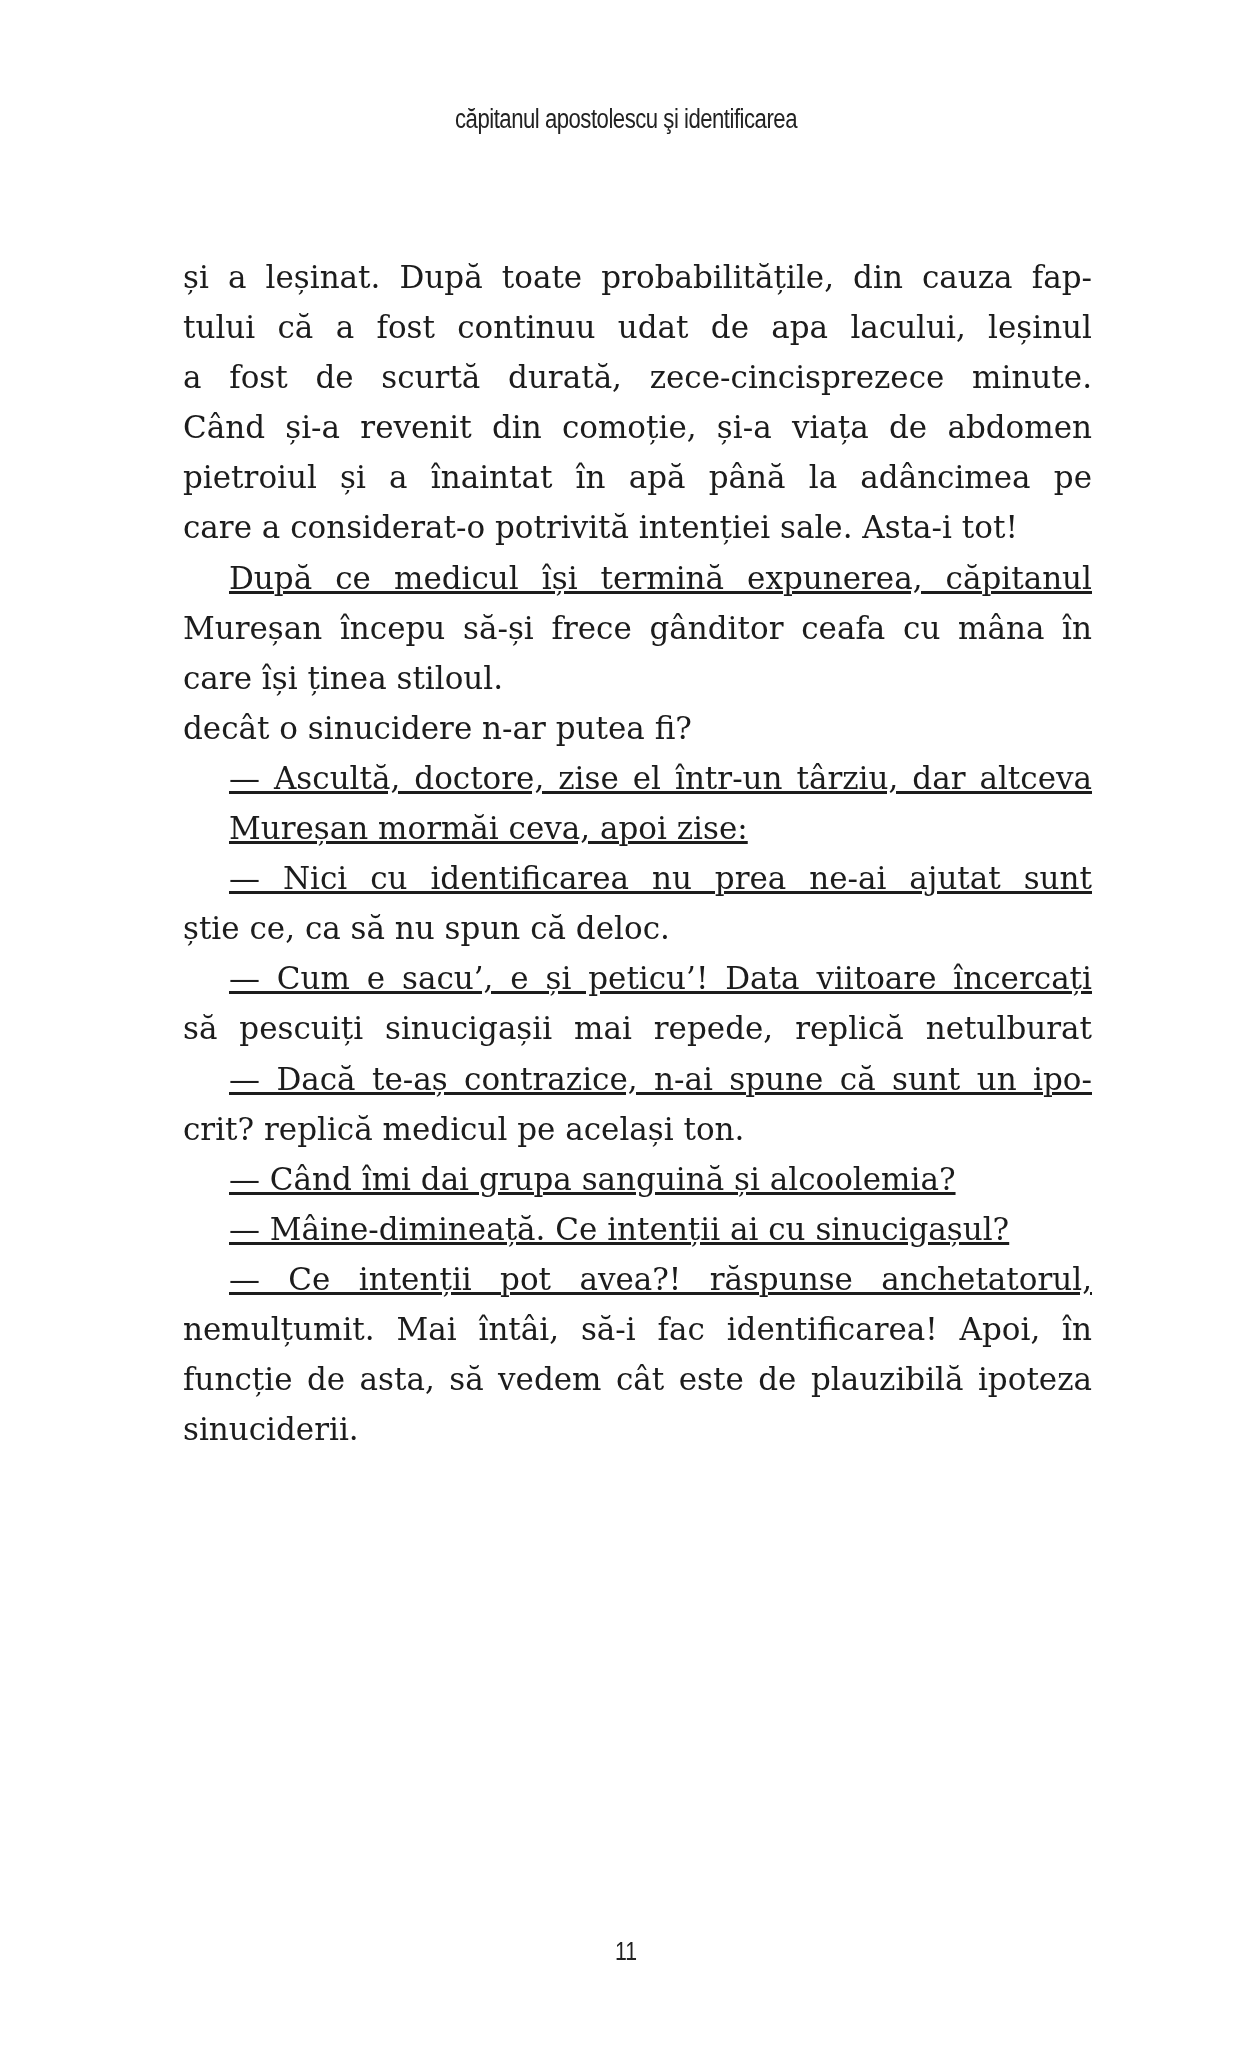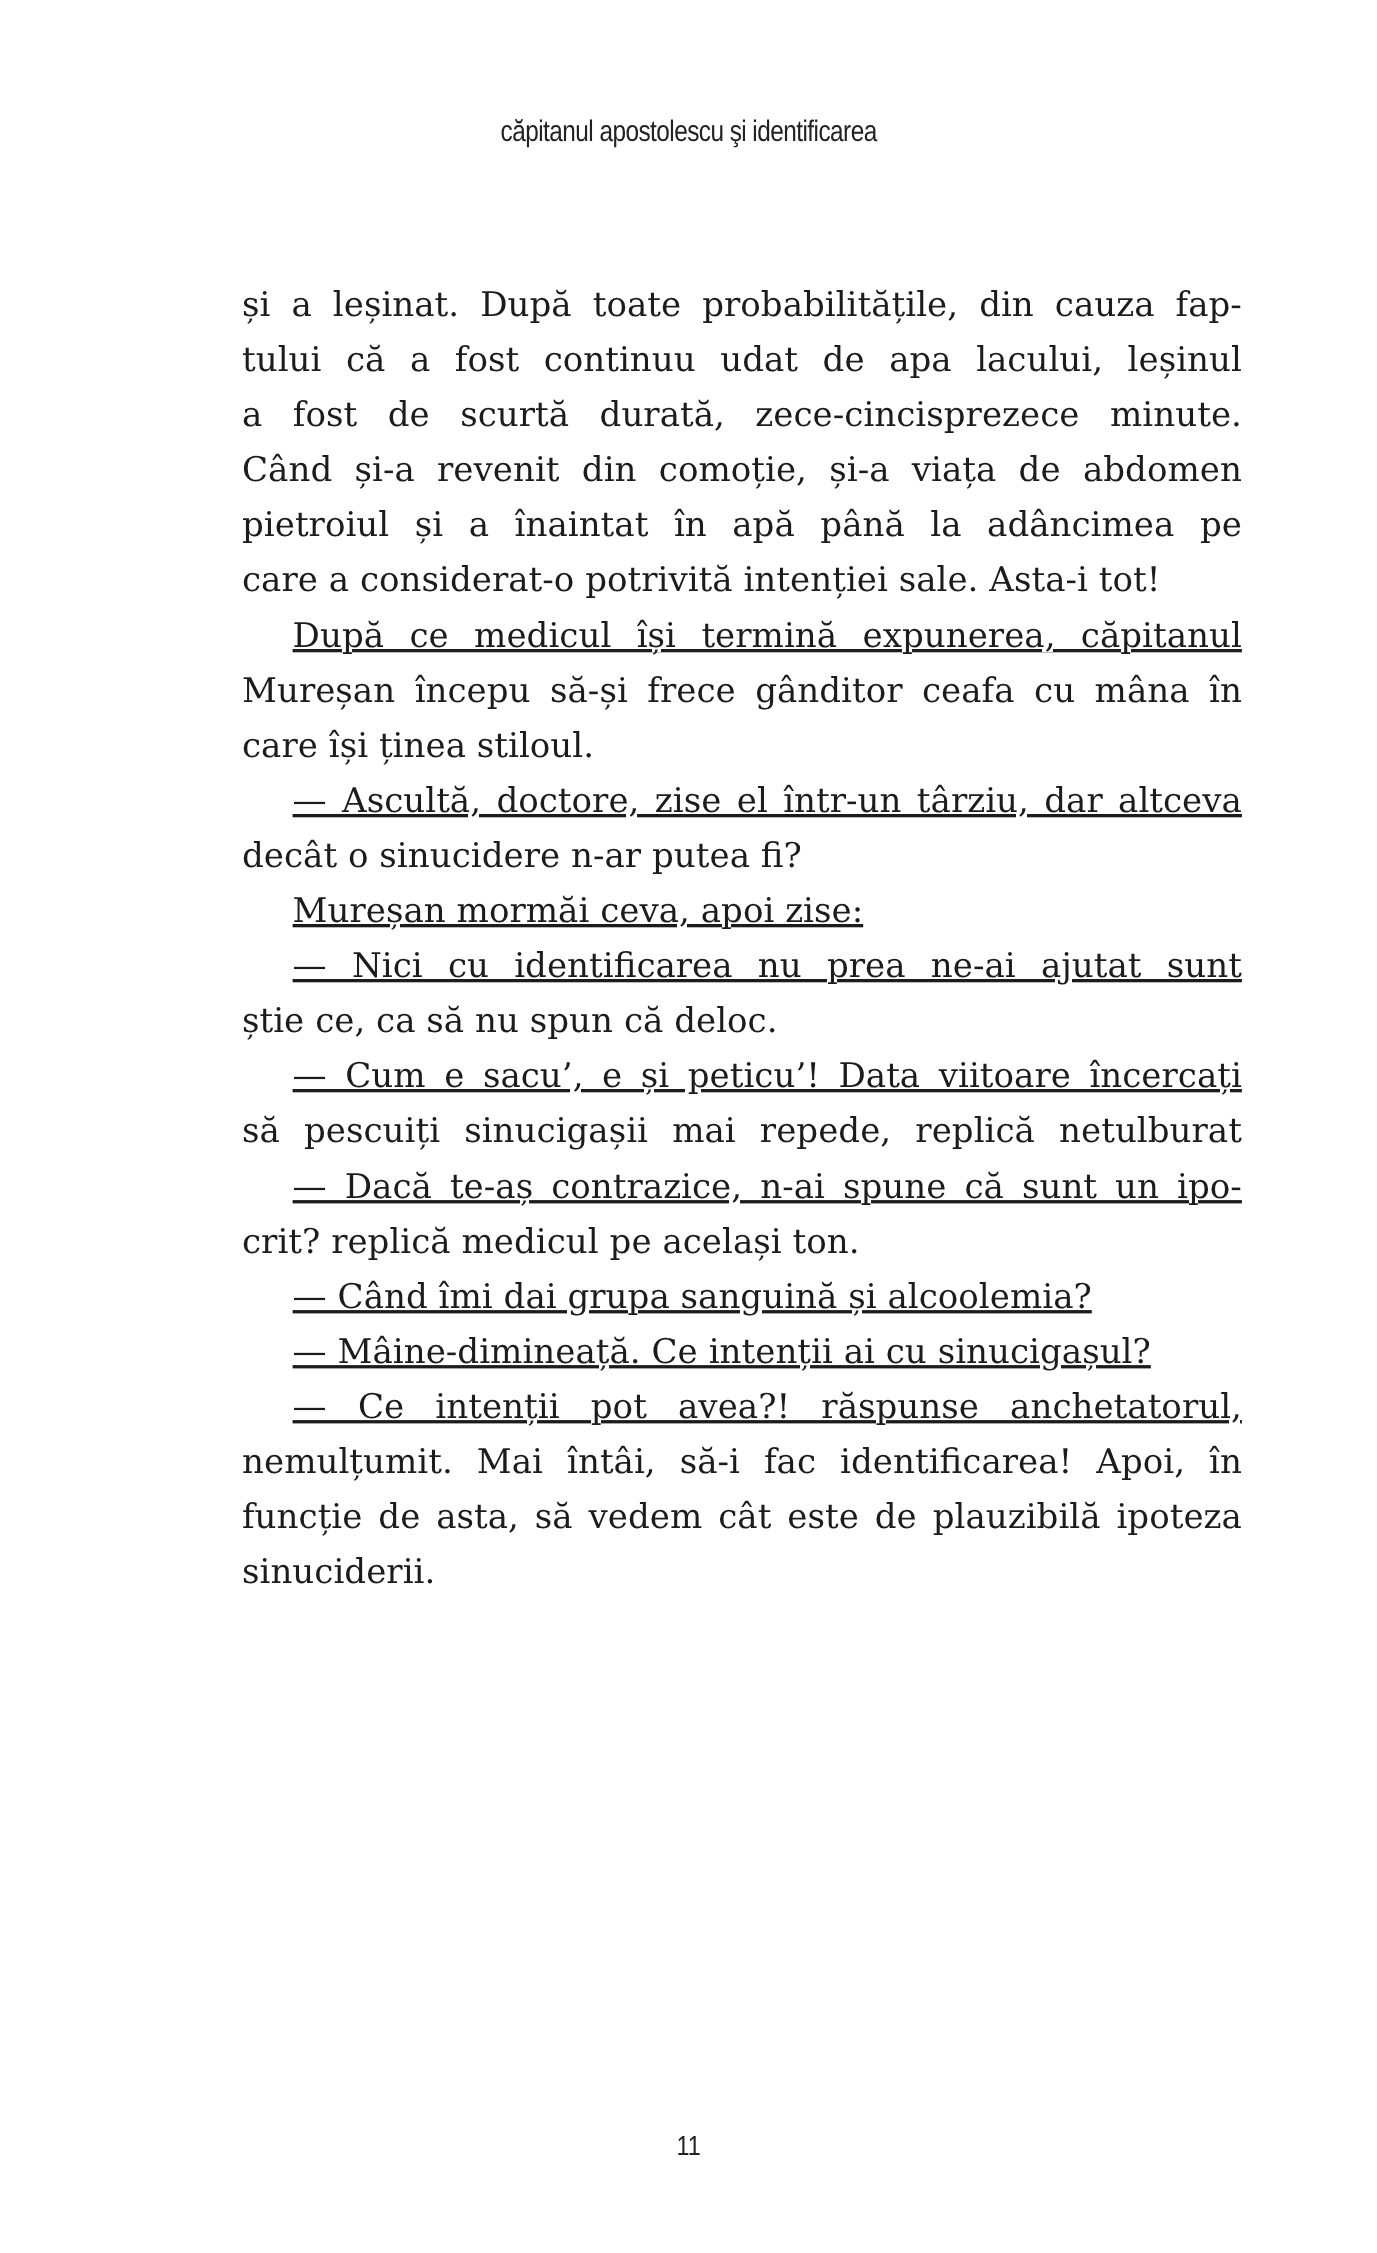--- a/index.html
+++ b/index.html
@@ -29,21 +29,20 @@
     }
     .body-text {
       position: absolute;
       top: 252px;
       left: 183px;
       width: 909px;
       font-family: "DejaVu Serif", "Liberation Serif", serif;
       font-size: 31px;
       line-height: 50.1px;
       color: #1c1c1c;
-      margin-left: 37px;
     }
     .line {
       display: block;
       height: 50.1px;
       white-space: nowrap;
       text-align: justify;
       text-align-last: justify;
       overflow: visible;
     }
     .line.last {
@@ -79,22 +78,22 @@
       <span class="line">Când și-a revenit din comoție, și-a viața de abdomen</span>
       <span class="line">pietroiul și a înaintat în apă până la adâncimea pe</span>
       <span class="line last">care a considerat-o potrivită intenției sale. Asta-i tot!</span>
     </div>
     <div>
       <span class="line indent">După ce medicul își termină expunerea, căpitanul</span>
       <span class="line">Mureșan începu să-și frece gânditor ceafa cu mâna în</span>
       <span class="line last">care își ținea stiloul.</span>
     </div>
     <div>
+      <span class="line last">decât o sinucidere n-ar putea fi?</span>
       <span class="line indent">— Ascultă, doctore, zise el într-un târziu, dar altceva</span>
-      <span class="line last">decât o sinucidere n-ar putea fi?</span>
     </div>
     <div>
       <span class="line indent last">Mureșan mormăi ceva, apoi zise:</span>
     </div>
     <div>
       <span class="line indent">— Nici cu identificarea nu prea ne-ai ajutat sunt</span>
       <span class="line last">știe ce, ca să nu spun că deloc.</span>
     </div>
     <div>
       <span class="line indent">— Cum e sacu’, e și peticu’! Data viitoare încercați</span>

